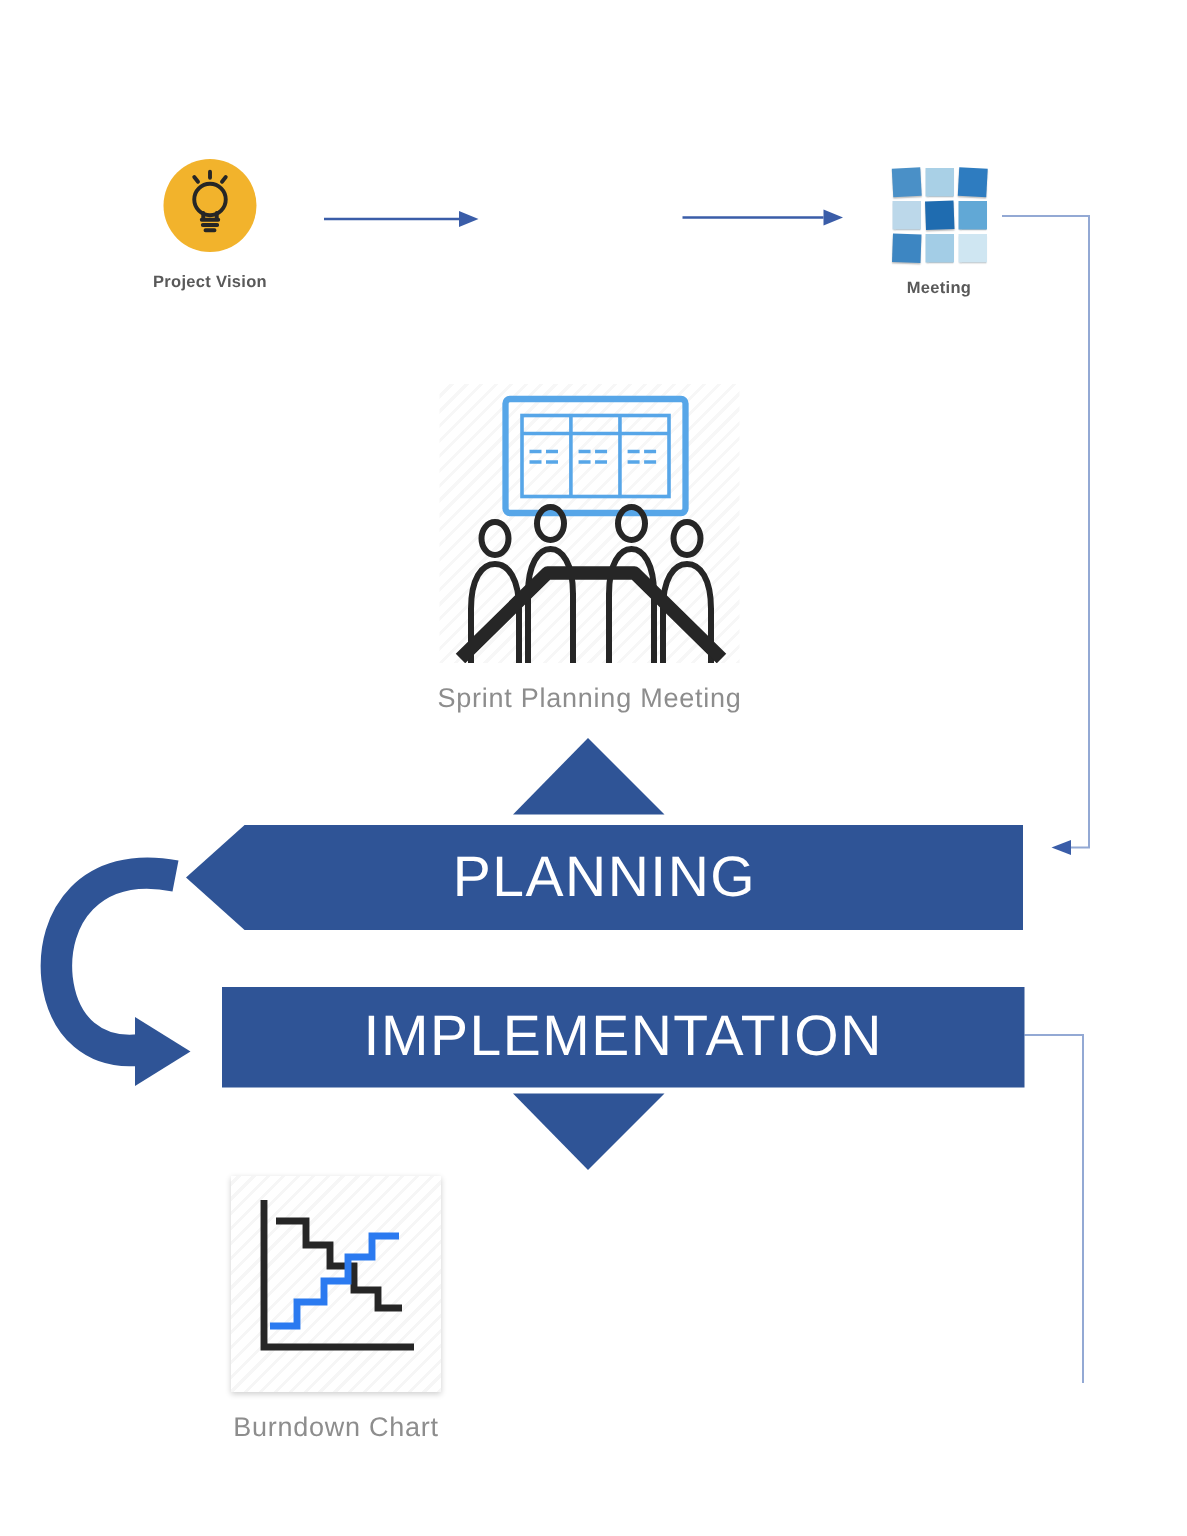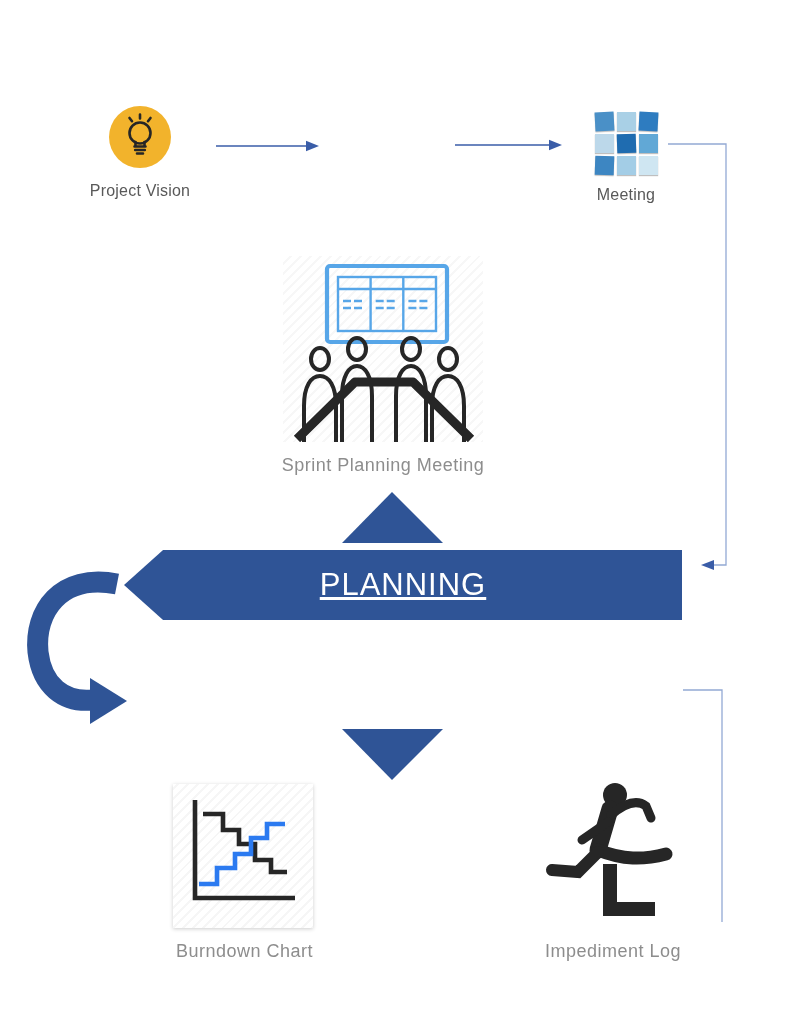--- a/index.html
+++ b/index.html
@@ -18,21 +18,21 @@
   .fill-dark{fill:var(--icon-black);}
   .ln-board{stroke:var(--board-blue);fill:none;}
   .ln-burn{stroke:var(--burn-blue);fill:none;}
   .ln-arrow{stroke:var(--arrow-blue);stroke-width:1.6;fill:none;}
   .fill-arrow{fill:var(--arrow-blue);}
   .ln-connector{stroke:var(--connector-blue);stroke-width:1.3;fill:none;}
   .ln-banner{stroke:var(--banner-blue);fill:none;}
   .fill-banner{fill:var(--banner-blue);}
 
   .node{position:absolute;display:flex;flex-direction:column;align-items:center;}
-  .lbl-strong{font-weight:normal;font-size:16px;color:var(--label-dark);letter-spacing:0.2px;}
+  .lbl-strong{font-weight:bold;font-size:11px;color:var(--label-dark);letter-spacing:0.2px;}
   .lbl-soft{font-size:18px;color:var(--label-gray);letter-spacing:0.5px;}
 
   .n-vision{left:70px;top:106px;width:140px;}
   .vision-circle{width:62px;height:62px;border-radius:50%;background:var(--vision-amber);
                  display:flex;align-items:center;justify-content:center;}
   .n-vision .lbl-strong{margin-top:14px;}
 
   .n-epics{left:320px;top:104px;width:110px;}
   .epics-card{width:74px;height:78px;background:#fcfcfc;box-shadow:0 2px 5px rgba(0,0,0,.25);
               display:grid;grid-template-columns:1fr 1fr;gap:5px;padding:5px;box-sizing:border-box;}
@@ -46,36 +46,36 @@
   .n-stories{left:571px;top:104px;width:110px;}
   .stories-grid{margin-top:8px;display:grid;grid-template-columns:repeat(3,19px);
                 grid-auto-rows:19px;gap:3px;}
   .story-note{box-shadow:0 1px 1px rgba(0,0,0,.25);}
   .stories-grid .story-note:nth-child(1){transform:rotate(-3deg);}
   .stories-grid .story-note:nth-child(3){transform:rotate(3deg);}
   .stories-grid .story-note:nth-child(5){transform:rotate(-2deg);}
   .stories-grid .story-note:nth-child(7){transform:rotate(2deg);}
   .n-stories .lbl-strong{margin-top:11px;}
 
-  .n-sprint{left:275px;top:256px;width:216px;}
+  .n-sprint{left:285px;top:256px;width:216px;}
   .sprint-iconbox{width:200px;height:186px;
     background:repeating-linear-gradient(315deg,#f7f7f7 0 2px,#ffffff 2px 7px);}
   .n-sprint .lbl-soft{margin-top:13px;}
 
-  .n-burndown{left:163px;top:784px;width:150px;align-items:flex-end;}
+  .n-burndown{left:149px;top:784px;width:150px;}
   .burndown-card{width:140px;height:144px;box-shadow:0 1px 4px rgba(0,0,0,.2);
     background:repeating-linear-gradient(315deg,#f6f6f6 0 2px,#ffffff 2px 7px);}
   .n-burndown .lbl-soft{margin-top:13px;}
 
   .n-impediment{left:533px;top:778px;width:160px;}
   .n-impediment .lbl-soft{margin-top:13px;}
 
   .banner{position:absolute;background:var(--banner-blue);color:var(--banner-text);
           display:flex;align-items:center;justify-content:center;
-          font-size:31px;letter-spacing:1px;text-decoration:underline;}
+          font-size:38px;letter-spacing:1px;}
   .banner-planning{left:124px;top:550px;width:558px;height:70px;
           clip-path:polygon(0 50%,7% 0,100% 0,100% 100%,7% 100%);}
   .banner-implementation{left:148px;top:658px;width:535px;height:67px;}
 
   .tri{position:absolute;width:0;height:0;}
   .tri-up{left:342px;top:492px;border-left:50px solid transparent;
           border-right:51px solid transparent;border-bottom:51px solid var(--banner-blue);}
   .tri-down{left:342px;top:729px;border-left:50px solid transparent;
           border-right:51px solid transparent;border-top:51px solid var(--banner-blue);}
 </style>
@@ -152,41 +152,30 @@
         <path d="M14 183 L72 126 H130 L188 183" class="ln-dark" stroke-width="9" stroke-linejoin="round"></path>
       </svg>
     </div>
     <div class="lbl-soft">Sprint Planning Meeting</div>
   </div>
 
   <div class="tri tri-up"></div>
   <div class="banner banner-planning">
     <span>PLANNING</span>
   </div>
+  <div class="banner banner-implementation">
+    <span>IMPLEMENTATION</span>
+  </div>
   <div class="tri tri-down"></div>
 
   <div class="node n-burndown">
     <div class="burndown-card">
       <svg width="140" height="144" viewBox="0 0 140 144">
         <path d="M22 16 V114 H122" class="ln-dark" stroke-width="4.6"></path>
         <path d="M30 30 H50 V46 H66 V60 H82 V76 H98 V88 H114" class="ln-dark" stroke-width="4.6"></path>
         <path d="M26 100 H44 V84 H62 V70 H78 V54 H94 V40 H112" class="ln-burn" stroke-width="4.6"></path>
       </svg>
     </div>
     <div class="lbl-soft">Burndown Chart</div>
   </div>
 
-  <div class="node n-impediment">
-    <svg width="150" height="150" viewBox="0 0 150 150">
-      <circle cx="77" cy="17" r="12" class="fill-dark"></circle>
-      <g class="ln-dark" stroke-linecap="round">
-        <path d="M72 31 L60 72" stroke-width="17"></path>
-        <path d="M60 72 C85 82 105 82 128 76" stroke-width="13"></path>
-        <path d="M60 74 L40 94 L14 92" stroke-width="12"></path>
-        <path d="M73 37 C88 24 100 22 108 28 L113 40" stroke-width="9"></path>
-        <path d="M70 44 L44 62" stroke-width="9"></path>
-      </g>
-      <path d="M72 86 V131 H117" class="ln-dark" stroke-width="14" stroke-linejoin="miter"></path>
-    </svg>
-    <div class="lbl-soft">Impediment Log</div>
-  </div>
 
 </div>
 
 </body></html>

